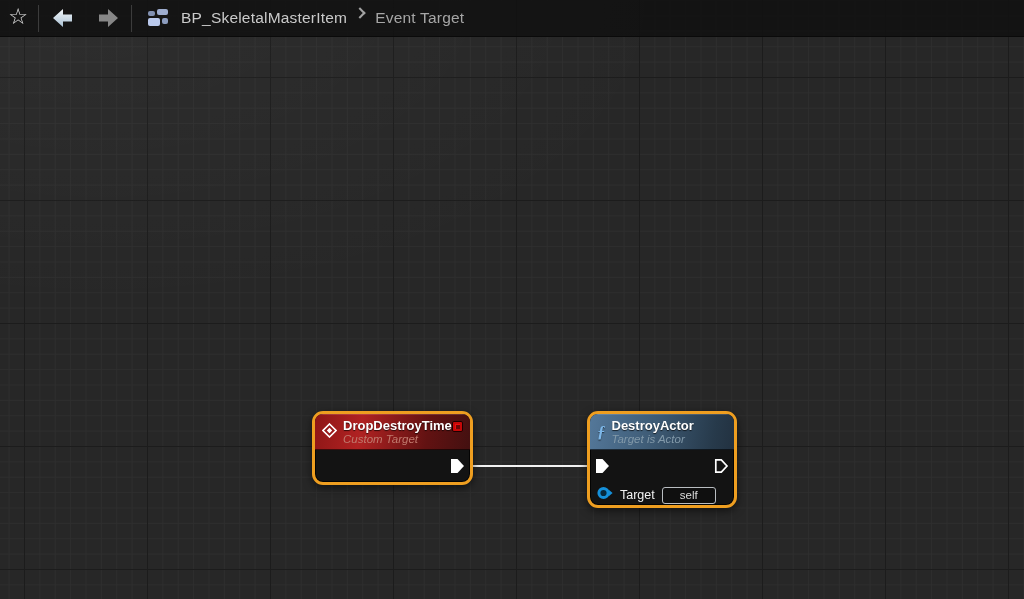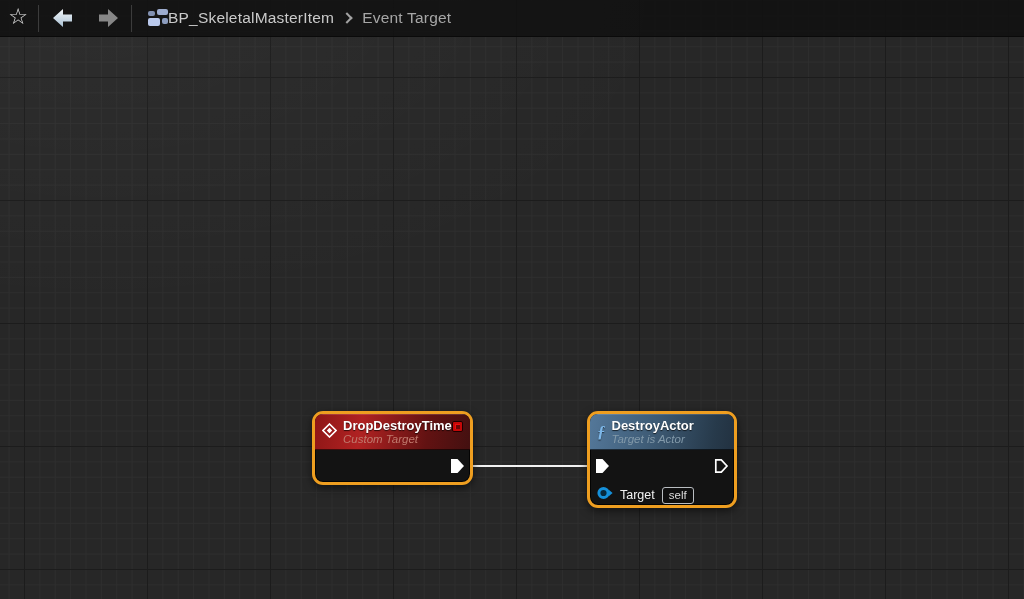--- a/index.html
+++ b/index.html
@@ -28,21 +28,21 @@
   .tb-btn{height:37px;display:flex;align-items:center;justify-content:center;cursor:pointer;}
   .star-btn{width:36px;color:#e3e3e3;font-size:22px;line-height:1;padding-bottom:2px;}
   .tb-sep{width:1px;height:27px;background:#3c3c3c;margin:0 2px;}
   .nav-btn{width:44px;}
   .bp-icon{position:relative;width:20px;height:18px;margin-left:14px;}
   .bp-icon i{position:absolute;display:block;border-radius:2px;}
   .bp-a{left:0;top:2px;width:7px;height:5px;background:#8291b1;}
   .bp-b{left:9px;top:0;width:11px;height:6px;background:#9dacce;}
   .bp-c{left:0;top:9px;width:12px;height:8px;background:#bac9ec;}
   .bp-d{left:14px;top:9px;width:6px;height:6px;background:#8c9cbe;}
-  .crumb{display:flex;align-items:center;cursor:default;}
+  .crumb{display:flex;margin-left:13px;cursor:default;}
   .crumb-asset{font-size:15.5px;color:#cacaca;letter-spacing:.2px;}
   .crumb-chev{width:8px;height:8px;border-top:2.5px solid #a3a3a3;border-right:2.5px solid #a3a3a3;
     transform:rotate(45deg);margin:0 11px 0 9px;}
   .crumb-view{font-size:15.5px;color:#a6a6a6;letter-spacing:.2px;}
 
   
   .node{position:absolute;border:3px solid #ee9e20;border-radius:11px;background:#131313;
     box-shadow:0 3px 9px rgba(0,0,0,.55), inset 0 0 0 1px rgba(0,0,0,.8);overflow:hidden;cursor:grab;}
   .node-header{height:36px;display:flex;align-items:center;padding:0 7px;position:relative;
     box-shadow:inset 0 1px 0 rgba(255,255,255,.14), inset 0 -1px 0 rgba(0,0,0,.6);}
@@ -64,21 +64,21 @@
     background:#ee0d0d;border:1px solid #1c0000;box-shadow:inset 0 0 0 2px #c40808;cursor:pointer;}
   .bind-box::after{content:"";position:absolute;left:2.5px;top:2.5px;width:4px;height:4px;background:#6d0606;}
 
   .pin{position:absolute;display:block;cursor:crosshair;}
   .exec-out-1{right:5px;top:8px;}
   .exec-in-2{left:5px;top:8px;}
   .exec-out-2{right:5px;top:8px;}
   .target-row{position:absolute;left:7px;top:36px;display:flex;align-items:center;cursor:default;}
   .target-label{font-size:12.5px;color:#f2f2f2;margin:0 7px 0 6px;}
   .self-box{font-size:11.5px;color:#dcdcdc;border:1.5px solid #b9bdc1;border-radius:3px;
-    background:rgba(10,10,10,.45);padding:0 6px;height:17px;line-height:15px;cursor:text;text-align:center;}
+    background:rgba(10,10,10,.45);padding:0 17px;height:17px;line-height:15px;cursor:text;text-align:center;}
 
   .fn-glyph{font-family:"Liberation Serif",serif;font-style:italic;font-weight:bold;
     font-size:17px;color:#7db7e8;line-height:1;margin-top:-2px;text-shadow:0 1px 1px rgba(0,0,0,.6);}
 
   
   .wire-svg{position:absolute;inset:0;z-index:5;pointer-events:none;}
   .node{z-index:10;}
 </style>
 </head>
 <body>

